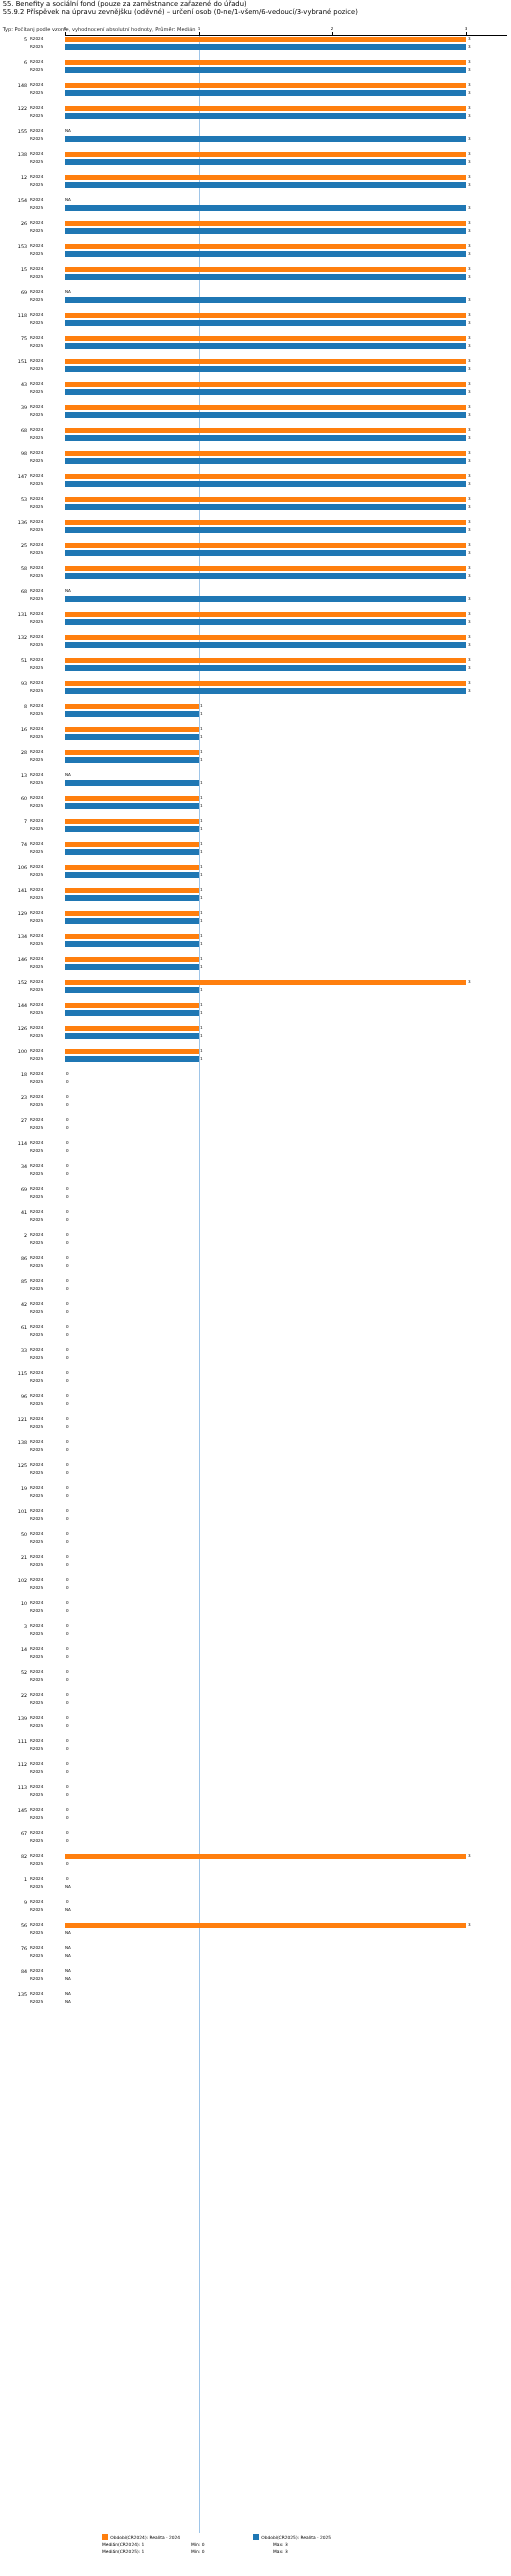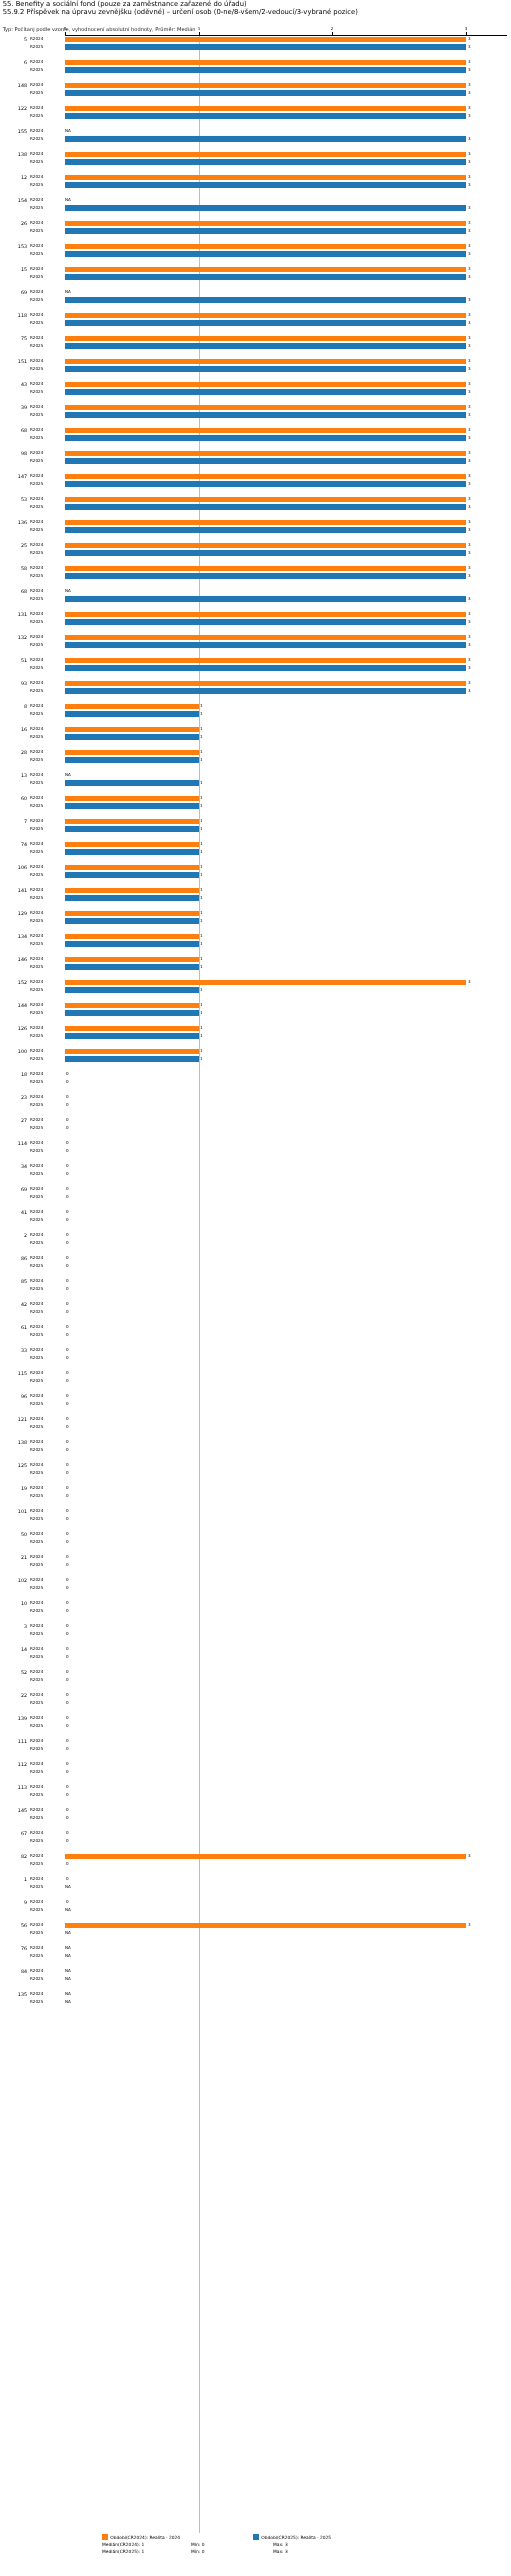--- a/index.html
+++ b/index.html
@@ -162,21 +162,21 @@
   .stat-a { left: 102px; }
   .stat-b { left: 191px; }
   .stat-c { left: 273px; }
 </style>
 </head>
 <body>
 
 <div id="page">
 
   <div class="title">55. Benefity a sociální fond (pouze za zaměstnance zařazené do úřadu)
-55.9.2 Příspěvek na úpravu zevnějšku (oděvné) – určení osob (0-ne/8-všem/2-vedoucí/3-vybrané pozice)</div>
+55.9.2 Příspěvek na úpravu zevnějšku (oděvné) – určení osob (0-ne/1-všem/6-vedoucí/3-vybrané pozice)</div>
   <div class="subtitle">Typ: Počítanj podle vzorce, vyhodnocení absolutní hodnoty, Průměr: Medián</div>
 
   <div id="plot">
     <div class="axis-top"></div>
     <div id="ticks">
         <div class="axis-tick" style="left: 65px;"></div>
         <div class="axis-tick-label" style="left: 65px;">0</div>
         <div class="axis-tick" style="left: 199px;"></div>
         <div class="axis-tick-label" style="left: 199px;">1</div>
         <div class="axis-tick" style="left: 332px;"></div>

